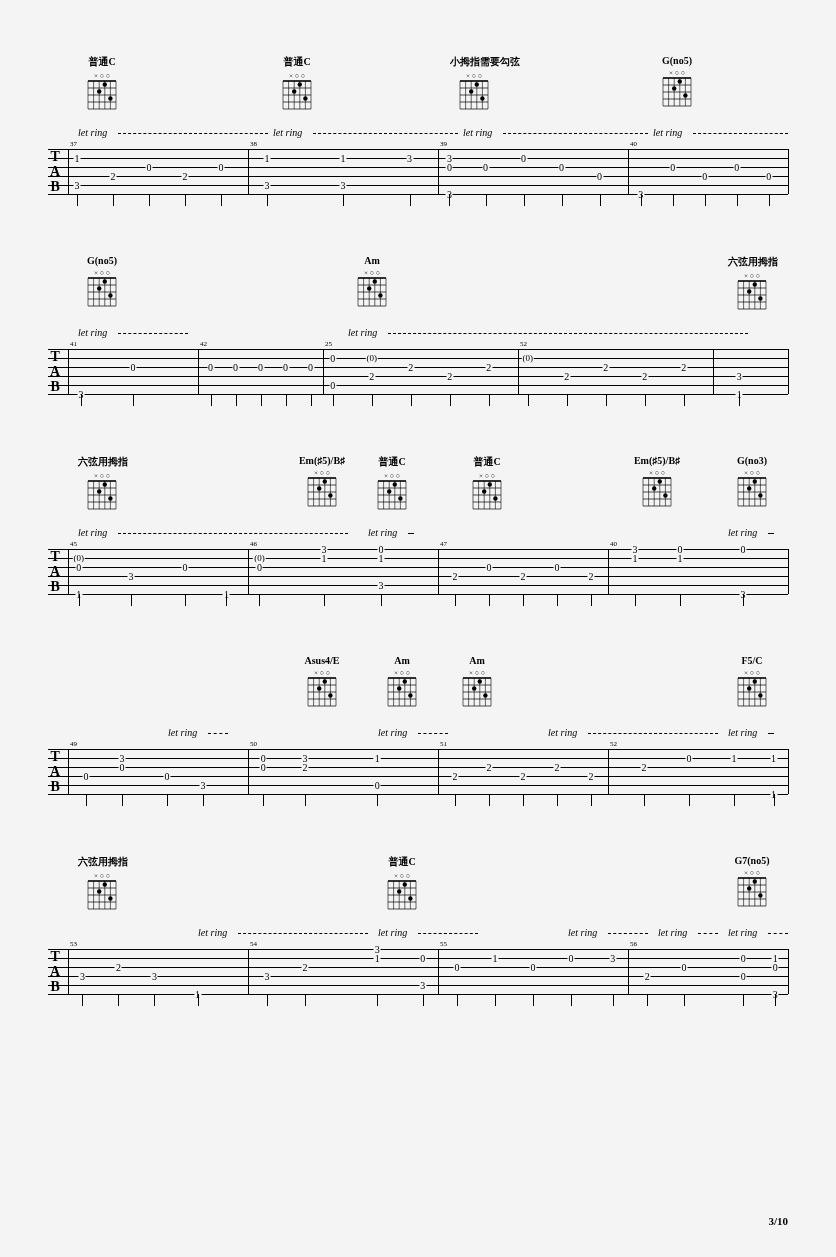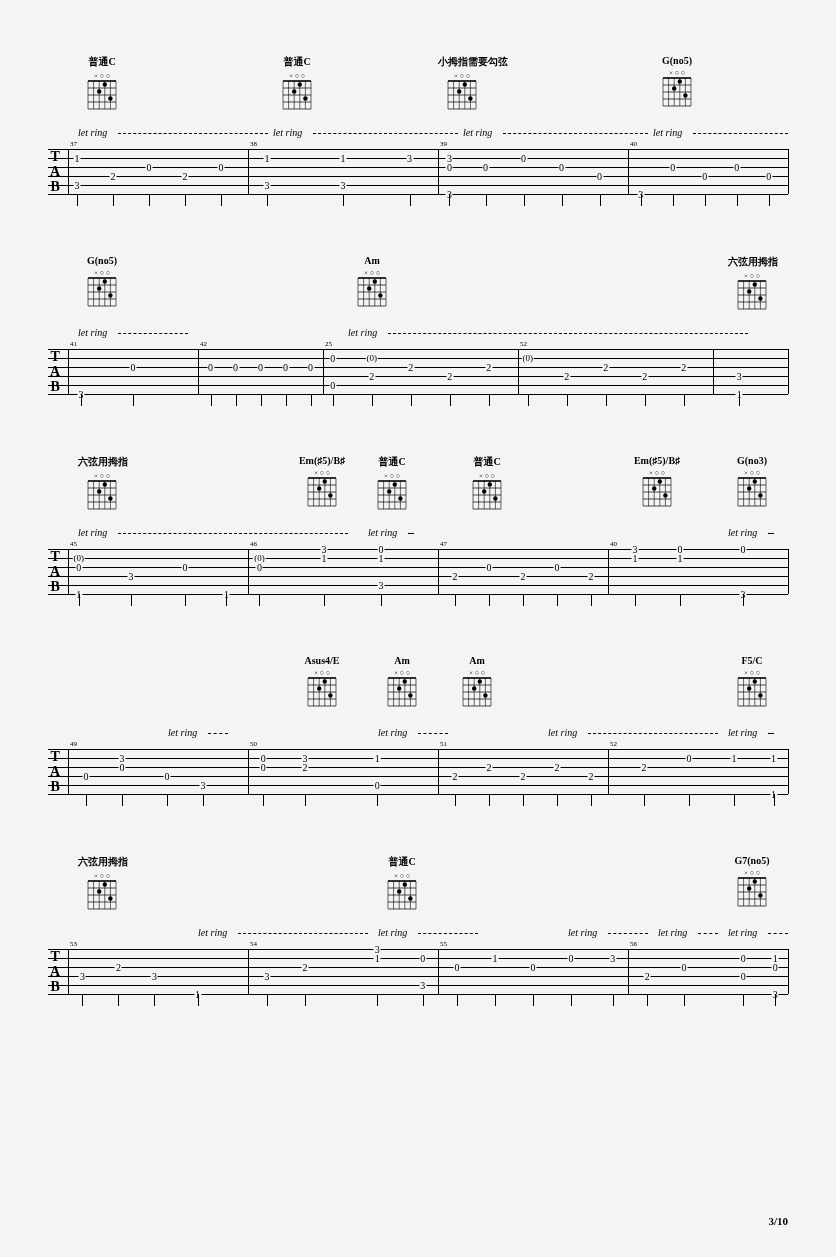--- a/index.html
+++ b/index.html
@@ -165,21 +165,21 @@
                 <line y1="10" y2="38" x1="14.2" x2="14.2" stroke="#000" stroke-width="0.6"></line>
                 <line y1="10" y2="38" x1="19.799999999999997" x2="19.799999999999997" stroke="#000" stroke-width="0.6"></line>
                 <line y1="10" y2="38" x1="25.4" x2="25.4" stroke="#000" stroke-width="0.6"></line>
                 <line y1="10" y2="38" x1="31" x2="31" stroke="#000" stroke-width="0.6"></line>
                 <circle cx="19.799999999999997" cy="13.5" r="2.2" fill="#000"></circle>
                 <circle cx="14.2" cy="20.5" r="2.2" fill="#000"></circle>
                 <circle cx="25.4" cy="27.5" r="2.2" fill="#000"></circle>
               </svg>
             </div>
           </div>
-          <div class="chord" style="left: 390px;">
+          <div class="chord" style="left: 402px;">
             <span class="chord-name">小拇指需要勾弦</span>
             <div class="chord-diagram">
               <svg width="34" height="44">
                 <text x="17" y="7" text-anchor="middle" font-size="7">× ○ ○</text>
                 <line x1="3" x2="31" y1="10" y2="10" stroke="#000" stroke-width="1.6"></line>
                 <line x1="3" x2="31" y1="17" y2="17" stroke="#000" stroke-width="0.7"></line>
                 <line x1="3" x2="31" y1="24" y2="24" stroke="#000" stroke-width="0.7"></line>
                 <line x1="3" x2="31" y1="31" y2="31" stroke="#000" stroke-width="0.7"></line>
                 <line x1="3" x2="31" y1="38" y2="38" stroke="#000" stroke-width="0.7"></line>
                 <line y1="10" y2="38" x1="3" x2="3" stroke="#000" stroke-width="0.6"></line>

